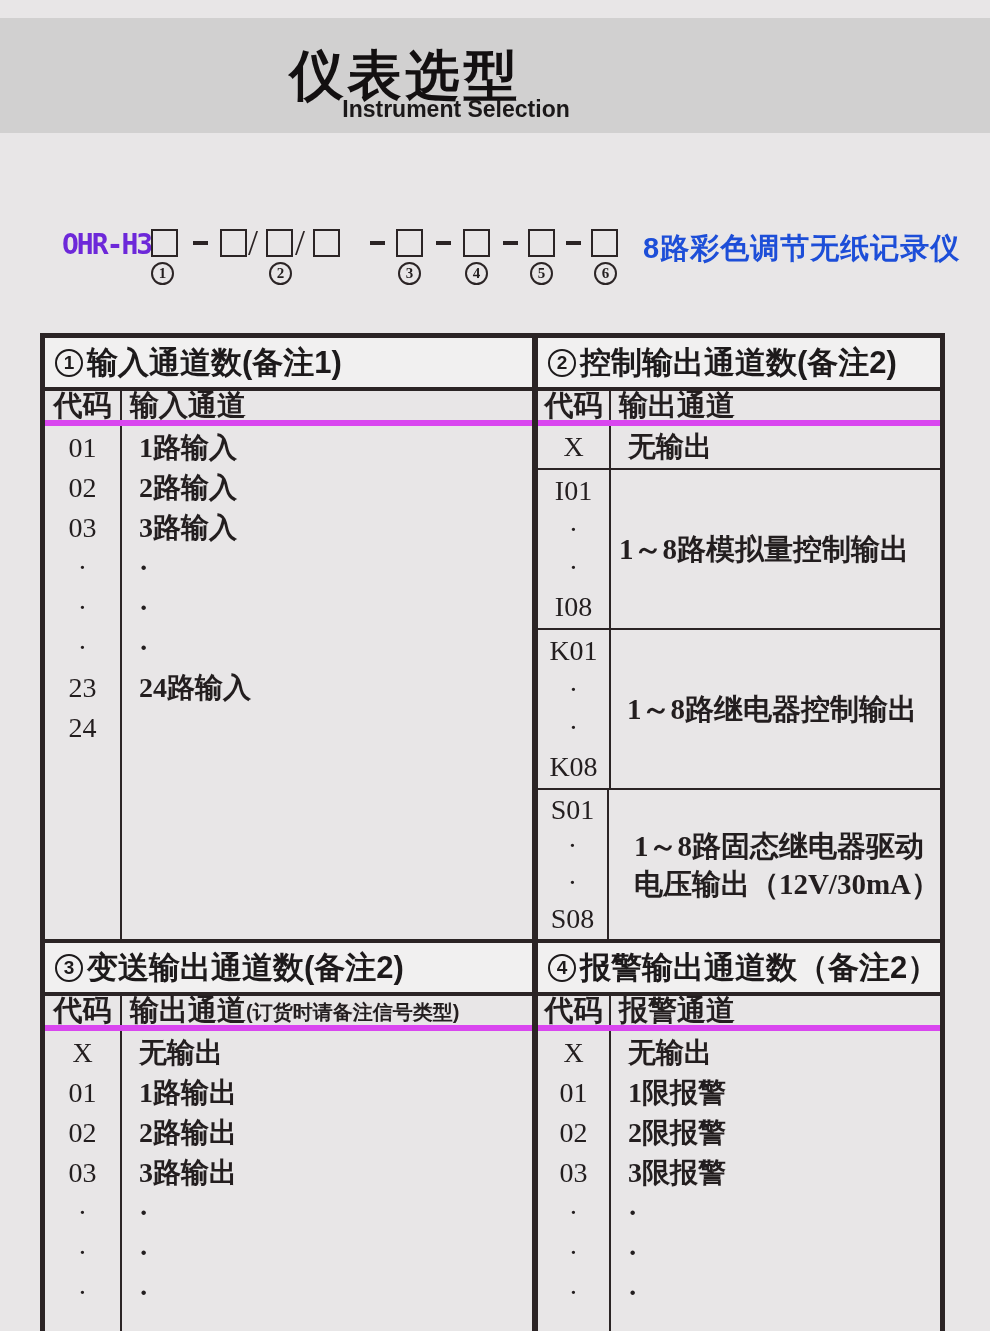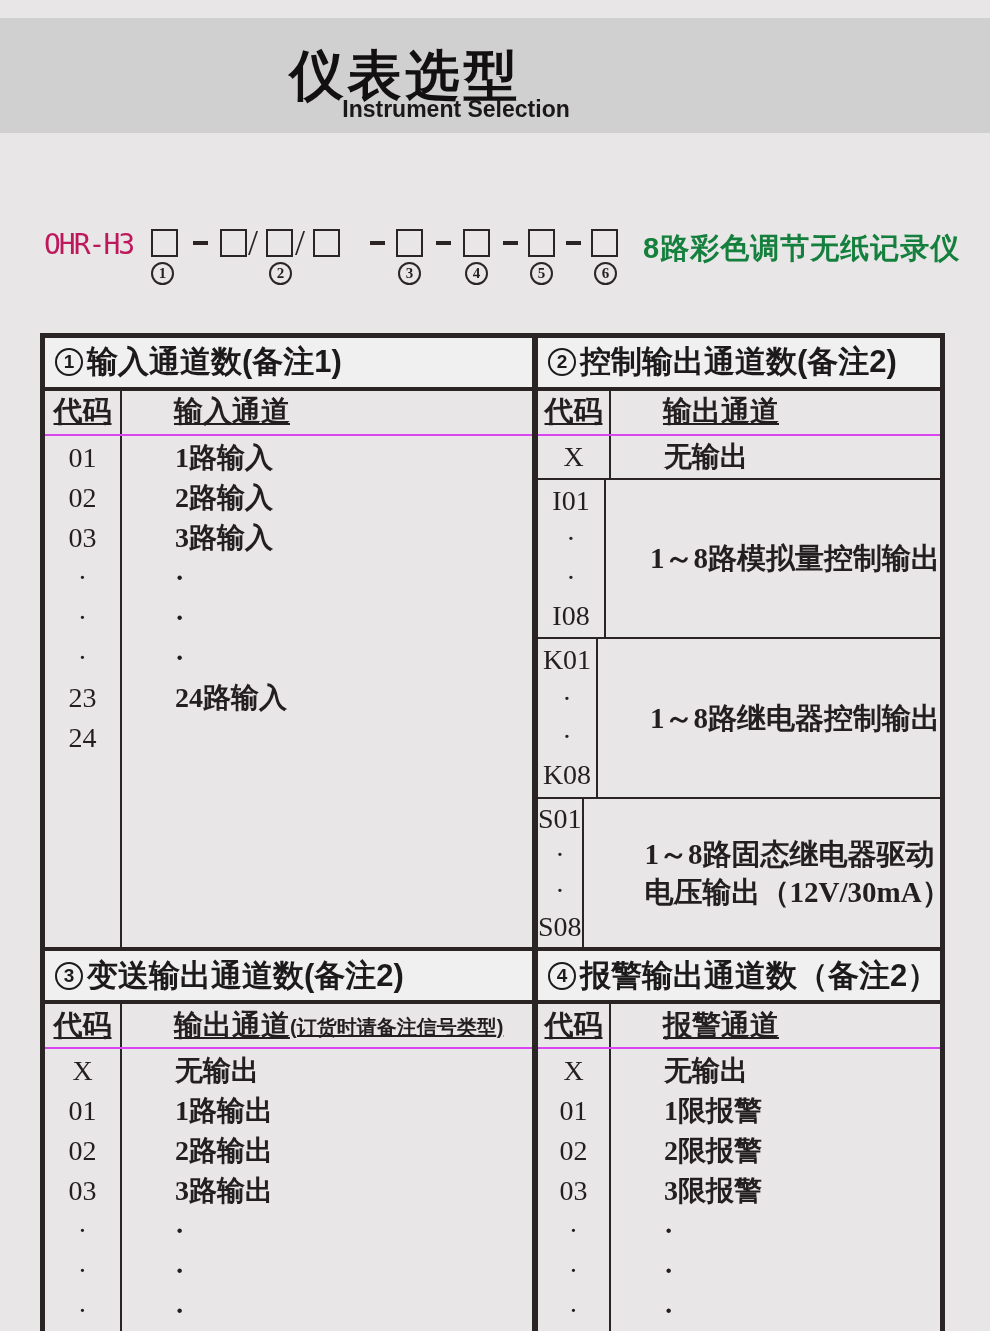--- a/index.html
+++ b/index.html
@@ -16,43 +16,43 @@
     font-family:"Liberation Sans","DejaVu Sans",sans-serif;
     font-size:54px; font-weight:700; letter-spacing:4px; color:#131011;
   }
   .page-subtitle {
     position:absolute; left:0; top:96px; width:912px; text-align:center;
     font-family:"Liberation Sans","DejaVu Sans",sans-serif;
     font-size:23px; font-weight:600; color:#1b1819;
   }
   
   .model-prefix {
-    position:absolute; left:44px; top:228px;
+    position:absolute; left:62px; top:228px;
     font-family:"DejaVu Sans Mono","Liberation Mono",monospace;
-    font-size:28px; font-weight:400; letter-spacing:-2px; color:#be185d;
+    font-size:28px; font-weight:700; letter-spacing:-2px; color:#6d28d9;
   }
   .code-box {
     position:absolute; top:229px; width:27px; height:28px;
     border:2px solid #2b2425; background:transparent;
   }
   .dash-sep { position:absolute; top:241px; width:15px; height:4px; background:#2b2425; }
   .slash-sep {
     position:absolute; top:222px; font-size:36px; font-weight:400; color:#2b2425;
     font-family:"Liberation Serif","DejaVu Serif",serif;
   }
   .marker {
     position:absolute; top:262px; width:23px; height:23px;
     border:2px solid #2b2425; border-radius:50%;
     font-size:15px; line-height:19px; text-align:center; font-weight:600;
     font-family:"Liberation Serif","DejaVu Serif",serif;
   }
   .model-suffix {
     position:absolute; left:643px; top:229px;
     font-family:"Liberation Sans","DejaVu Sans",sans-serif;
-    font-size:29px; font-weight:700; letter-spacing:1px; color:#15803d;
+    font-size:29px; font-weight:700; letter-spacing:1px; color:#1d4ed8;
   }
   
   .sel-table {
     position:absolute; left:40px; top:333px; width:905px; height:998px;
     border:5px solid #2b2425; border-bottom:none;
     display:flex; flex-direction:row; background:#e8e6e7;
   }
   .half-left  { width:493px; border-right:6px solid #2b2425; display:flex; flex-direction:column; }
   .half-right { width:402px; display:flex; flex-direction:column; }
 
@@ -60,33 +60,33 @@
     height:53px; border-bottom:4px solid #2b2425; background:#f1f0f0;
     display:flex; align-items:center; padding-left:10px;
     font-family:"Liberation Sans","DejaVu Sans",sans-serif;
     font-size:31px; font-weight:700; color:#1d1a1b; white-space:nowrap;
   }
   .circ-num {
     flex:0 0 auto; width:28px; height:28px; margin-right:4px;
     border:2.5px solid #1d1a1b; border-radius:50%;
     font-size:19px; line-height:23px; text-align:center; font-weight:700;
   }
-  .sub-header { height:45px; border-bottom:2px solid #d946ef; display:flex;text-decoration:underline; }
+  .sub-header { height:35px; border-bottom:6px solid #d946ef; display:flex; }
   .sub-header .code-col { display:flex; align-items:center; justify-content:center; }
   .sub-header .val-col  { display:flex; align-items:center; padding-left:8px; }
   .sub-header-text { font-size:29px; font-weight:600; white-space:nowrap; }
   .sub-header-note {
     font-family:"Liberation Sans","DejaVu Sans",sans-serif;
     font-size:20px; font-weight:700; white-space:nowrap; padding-top:3px;
   }
   .code-col { width:77px; border-right:2px solid #2b2425; }
   .half-right .code-col { width:73px; }
-  .val-col { flex:1;margin-left:44px; }
-
-  .body-row { display:flex; }
+  .val-col { flex:1; }
+
+  .body-row { display:flex;gap:8px; }
   .body-row .code-col { text-align:center; }
   .body-row .val-col  { padding-left:9px;font-weight:bold; }
   .line { font-size:28px; line-height:40px; white-space:nowrap; }
   .pad-t { padding-top:2px; }
 
   .x-row { height:44px; border-bottom:2px solid #2b2425; }
   .x-row .code-col, .x-row .val-col { display:flex; align-items:center; }
   .x-row .code-col { justify-content:center; }
   .x-row .line { line-height:1; }
 

